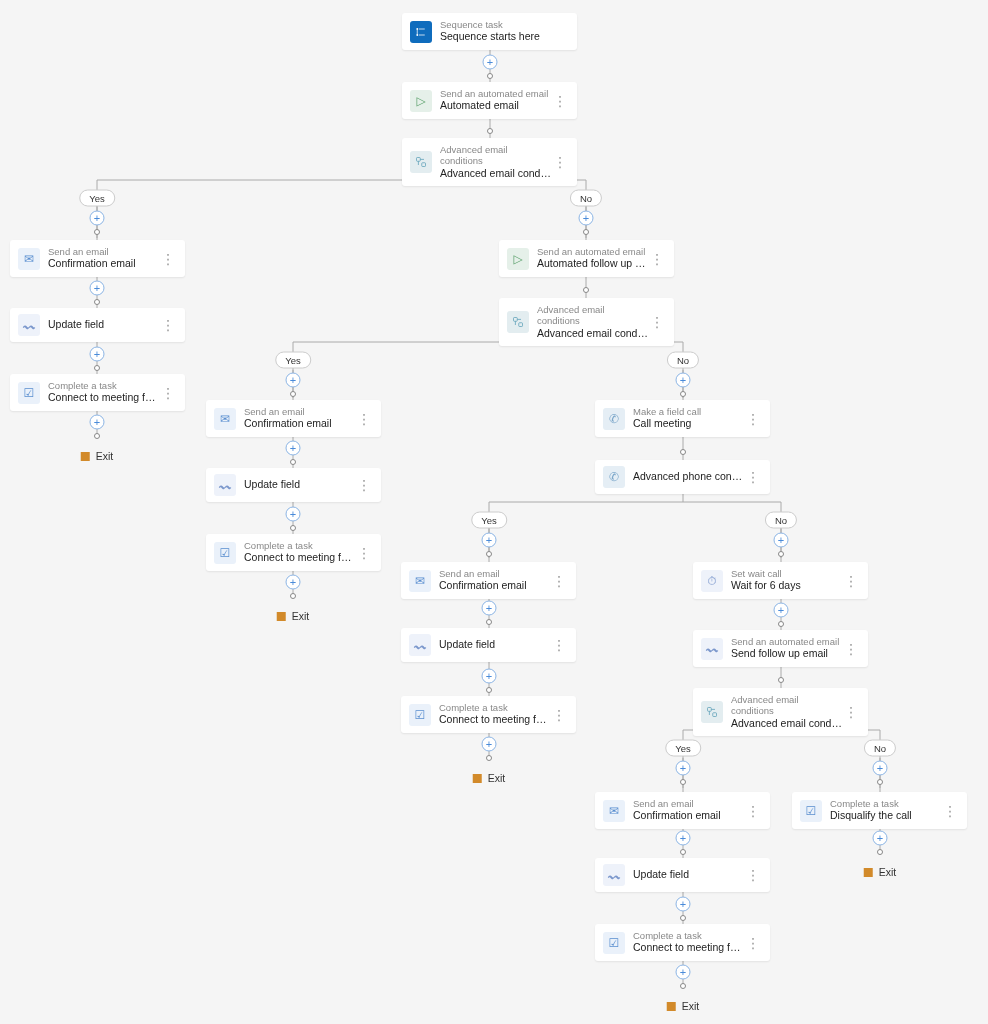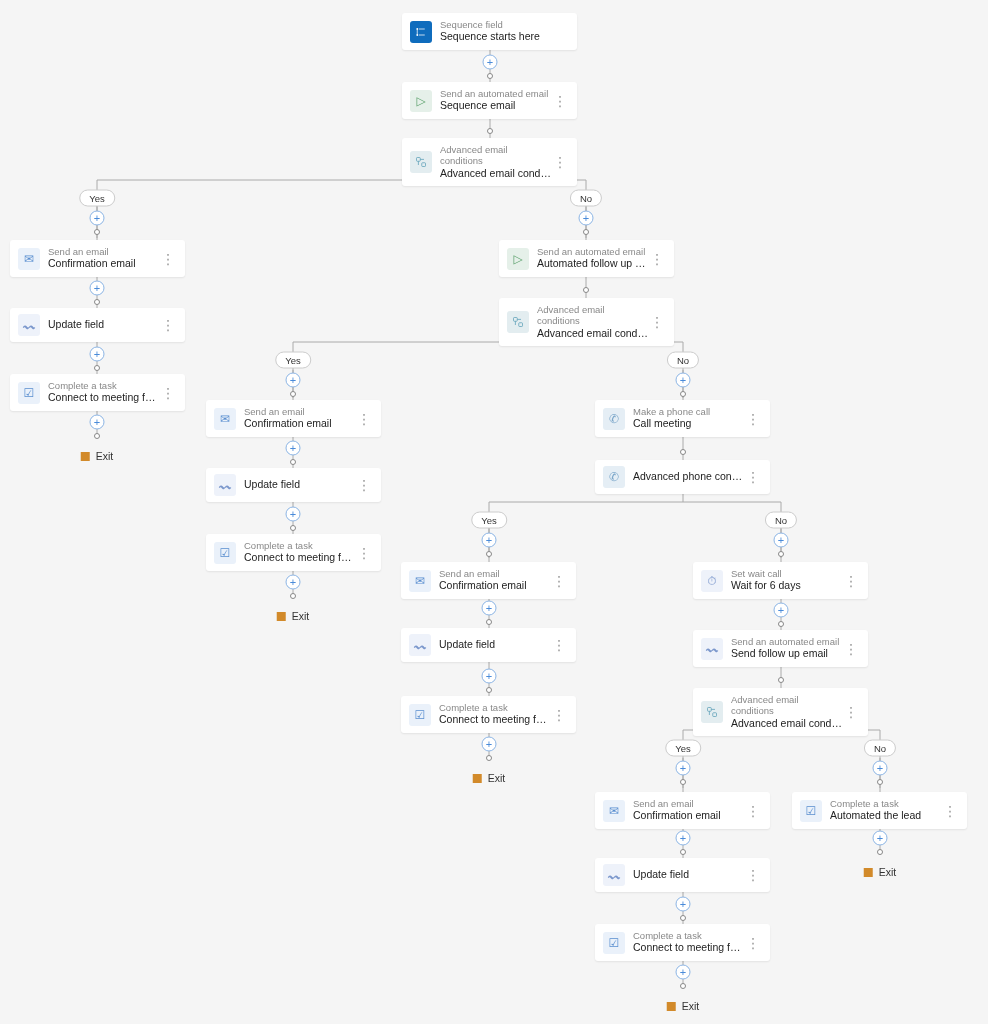--- a/index.html
+++ b/index.html
@@ -164,30 +164,30 @@
 <div class="node" style="left:402px; top:13px;">
   <div class="node-icon start-icon">
     <svg width="12" height="12" viewBox="0 0 16 16">
         <circle cx="3" cy="4" r="1.2" fill="#fff"></circle>
         <circle cx="3" cy="12" r="1.2" fill="#fff"></circle>
         <path d="M3 5v6" stroke="#fff" stroke-width="1"></path>
         <path d="M5 4h8M5 12h8" stroke="#fff" stroke-width="1"></path>
       </svg>
   </div>
   <div class="node-text">
-    <div class="node-type">Sequence field</div>
+    <div class="node-type">Sequence task</div>
     <div class="node-title">Sequence starts here</div>
   </div>
 </div>
 
 <div class="node" style="left:402px; top:82px;">
   <div class="node-icon email-auto">▷</div>
   <div class="node-text">
     <div class="node-type">Send an automated email</div>
-    <div class="node-title">Sequence email</div>
+    <div class="node-title">Automated email</div>
   </div>
   <div class="node-more">⋮</div>
 </div>
 
 <div class="node" style="left:402px; top:138px;">
   <div class="node-icon cond-icon">
     <svg width="12" height="12" viewBox="0 0 16 16">
         <rect x="2" y="2" width="5" height="5" rx="1" fill="none" stroke="#5a9eb5"></rect>
         <rect x="9" y="9" width="5" height="5" rx="1" fill="none" stroke="#5a9eb5"></rect>
         <path d="M7 4.5h5M4.5 7v5" stroke="#5a9eb5"></path>
@@ -272,21 +272,21 @@
   <div class="node-text">
     <div class="node-type">Complete a task</div>
     <div class="node-title">Connect to meeting for product demo r...</div>
   </div>
   <div class="node-more">⋮</div>
 </div>
 
 <div class="node" style="left:595px; top:400px;">
   <div class="node-icon phone-icon">✆</div>
   <div class="node-text">
-    <div class="node-type">Make a phone call</div>
+    <div class="node-type">Make a field call</div>
     <div class="node-title">Call meeting</div>
   </div>
   <div class="node-more">⋮</div>
 </div>
 
 <div class="node" style="left:595px; top:460px;">
   <div class="node-icon phone-icon">✆</div>
   <div class="node-text">
     <div class="node-title">Advanced phone condition</div>
   </div>
@@ -375,21 +375,21 @@
     <div class="node-type">Complete a task</div>
     <div class="node-title">Connect to meeting for product demo r...</div>
   </div>
   <div class="node-more">⋮</div>
 </div>
 
 <div class="node" style="left:792px; top:792px;">
   <div class="node-icon task-icon">☑</div>
   <div class="node-text">
     <div class="node-type">Complete a task</div>
-    <div class="node-title">Automated the lead</div>
+    <div class="node-title">Disqualify the call</div>
   </div>
   <div class="node-more">⋮</div>
 </div>
 
 <div class="pill" style="left:97px; top:198px;">Yes</div>
 <div class="pill" style="left:586px; top:198px;">No</div>
 <div class="pill" style="left:293px; top:360px;">Yes</div>
 <div class="pill" style="left:683px; top:360px;">No</div>
 <div class="pill" style="left:489px; top:520px;">Yes</div>
 <div class="pill" style="left:781px; top:520px;">No</div>

